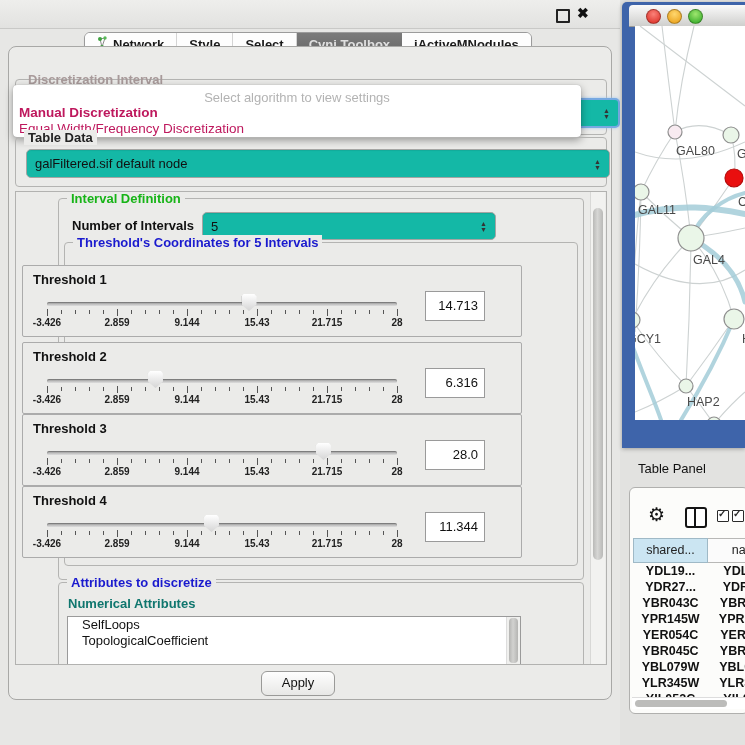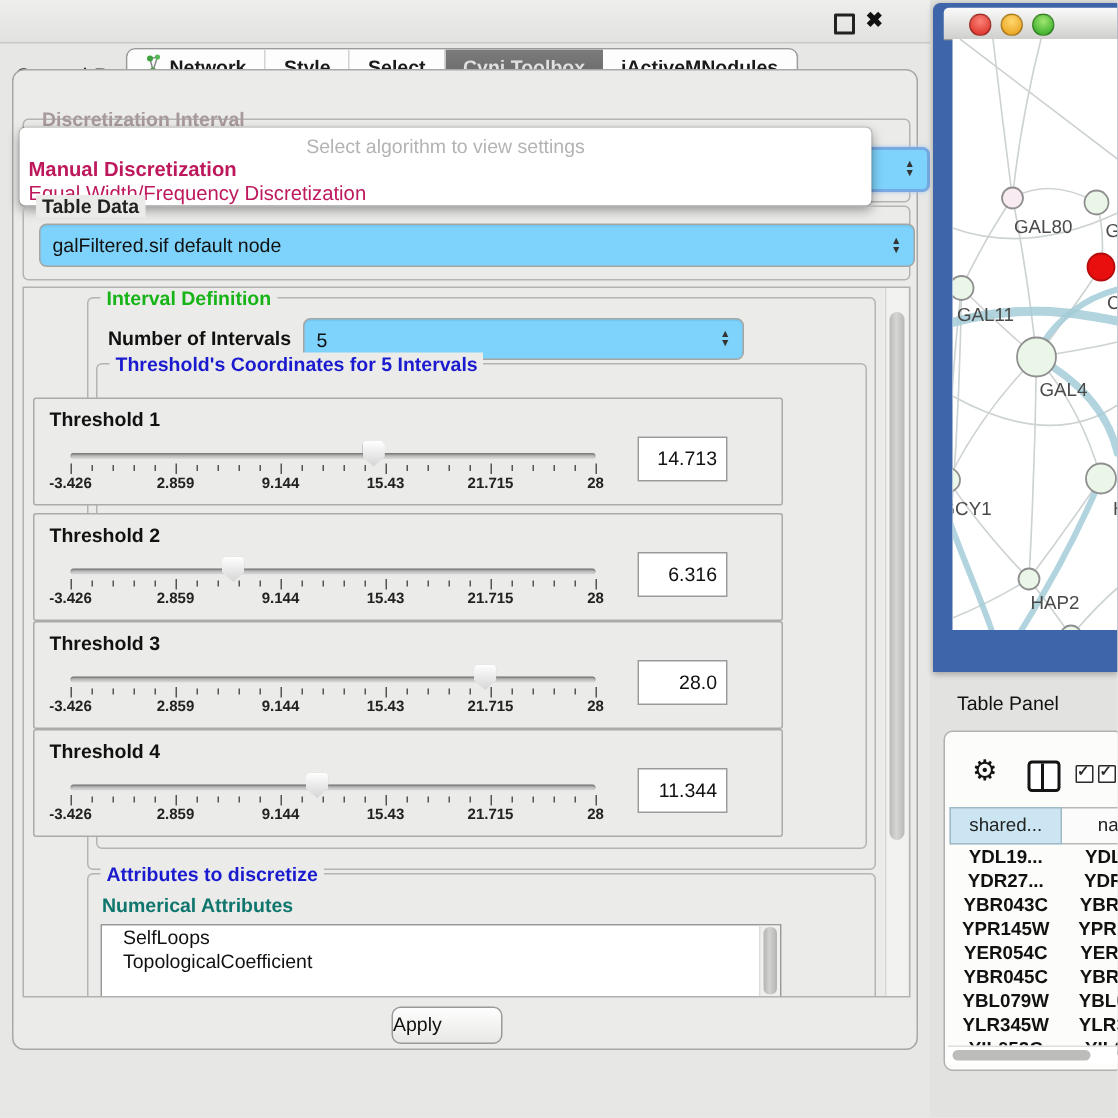--- a/index.html
+++ b/index.html
@@ -19,21 +19,21 @@
        background:#fdfdfd;white-space:nowrap;cursor:default;}
   .tab.sel{background:linear-gradient(#7b7b7b,#666);color:#e0e0e0;}
   .tab + .tab{border-left:1px solid #d4d4d4;text-align:right;}
   .tab.sel + .tab, .tab.presel + .tab{border-left:none;}
   #top-tabs{left:84px;top:32px;}
   #bottom-tabs{left:143px;top:702px;}
   
   #content-panel{left:8px;top:46px;width:602px;height:652px;background:#ebebe9;border:1px solid #a8a8a6;border-radius:8px;}
   .group{position:absolute;border:1px solid #b4b4b2;border-radius:4px;}
   .group-title{position:absolute;top:-8px;left:8px;background:#ebebe9;padding:0 4px;font-size:13px;font-weight:bold;}
-  .combo{position:absolute;background:#7dd3fc;border:1px solid #a5a5a3;border-radius:5px;font-size:13px;color:#111;
+  .combo{position:absolute;background:#14b8a6;border:1px solid #a5a5a3;border-radius:5px;font-size:13px;color:#111;
          display:flex;align-items:center;padding:0 8px;box-shadow:inset 0 1px 1px rgba(0,0,0,.07);}
   .spinner{position:absolute;right:8px;top:50%;transform:translateY(-50%);display:flex;flex-direction:column;gap:1px;}
   .spinner span{font-size:7px;line-height:5px;color:#333;}
   
   #algo-group{left:6px;top:32px;width:590px;height:54px;}
   #algo-group .group-title{color:#a89a9a;background:transparent;}
   #algo-combo{left:14px;top:18px;width:570px;height:26px;border:2px solid #77a9e2;box-shadow:0 0 3px #9cc3ee;}
   
   #popup{left:4px;top:38px;width:568px;height:52px;background:#fff;border-radius:4px;
          box-shadow:0 3px 8px rgba(0,0,0,.38),0 0 1px rgba(0,0,0,.3);}
@@ -69,21 +69,21 @@
              font-size:13px;color:#111;text-align:right;line-height:28px;padding-right:6px;}
   #attr-group{left:42px;top:390px;width:524px;height:90px;}
   #attr-group > .group-title{color:#1a1ace;}
   #attr-sub{left:52px;top:404px;font-size:13px;font-weight:bold;color:#0f766e;}
   #attr-list{left:51px;top:424px;width:452px;height:48px;background:#fff;border:1px solid #9a9a9a;overflow:hidden;}
   #attr-list .item{font-size:13px;color:#111;line-height:16px;padding-left:14px;white-space:nowrap;}
   #attr-scroll{position:absolute;right:0;top:0;width:13px;height:100%;background:#f0f0ee;border-left:1px solid #ddd;}
   #attr-scroll .thumb{position:absolute;left:2px;top:1px;width:9px;height:94%;border-radius:4px;
                       background:linear-gradient(90deg,#b5b5b3,#d2d2d0 45%,#b5b5b3);}
   #apply-btn{left:252px;top:624px;width:72px;height:23px;background:linear-gradient(#fefefe,#e8e8e6);
-             border:1px solid #9a9a98;border-radius:6px;font-size:13px;color:#111;text-align:left;line-height:22px;}
+             border:1px solid #9a9a98;border-radius:6px;font-size:13px;color:#111;text-align:center;line-height:22px;}
   
   #right-side{left:620px;top:0;width:125px;height:745px;background:#e2e2e0;}
   #net-window{position:absolute;left:2px;top:2px;width:123px;height:446px;background:#3e64aa;
               border-top-left-radius:5px;box-shadow:0 1px 4px rgba(0,0,0,.3);}
   #net-titlebar{position:absolute;left:7px;top:3px;right:0;height:21px;border-top-left-radius:4px;
                 background:linear-gradient(#fafafa,#cfcfcd);border-bottom:1px solid #9a9a98;}
   .light{position:absolute;top:4px;width:13px;height:13px;border-radius:50%;border:1px solid rgba(0,0,0,.28);}
   #net-canvas{position:absolute;left:13px;top:24px;width:110px;height:394px;background:#fff;overflow:hidden;}
   #net-canvas svg{position:absolute;left:0;top:0;}
   

